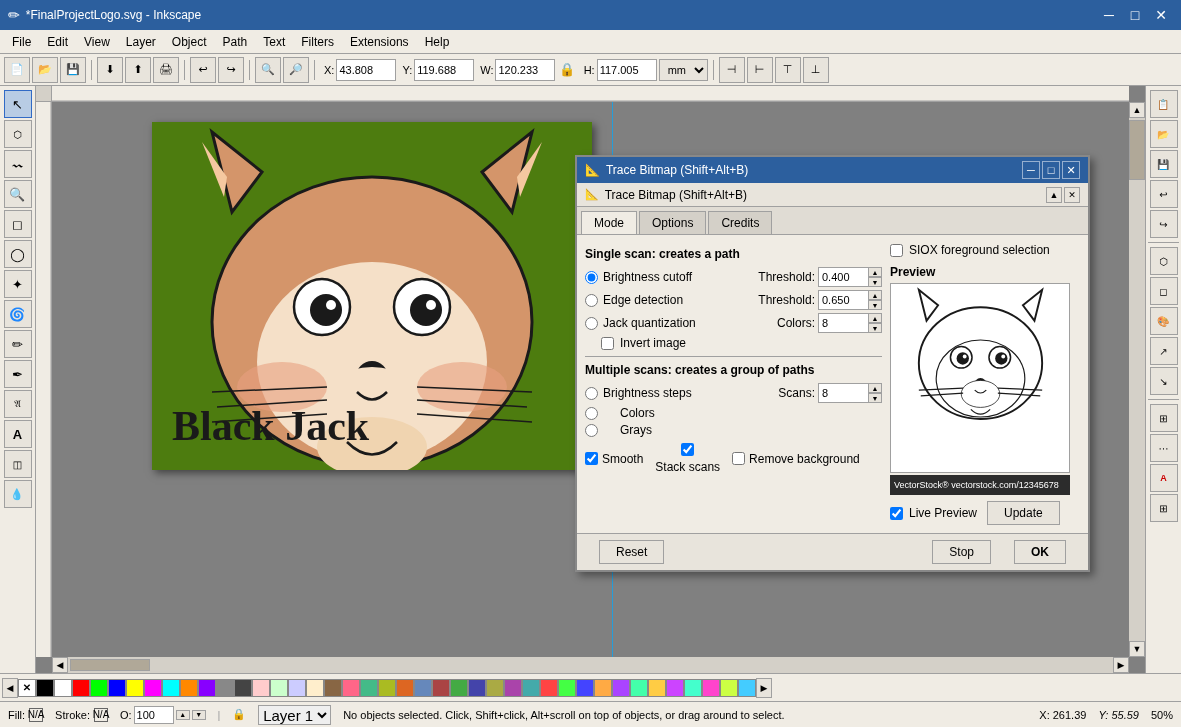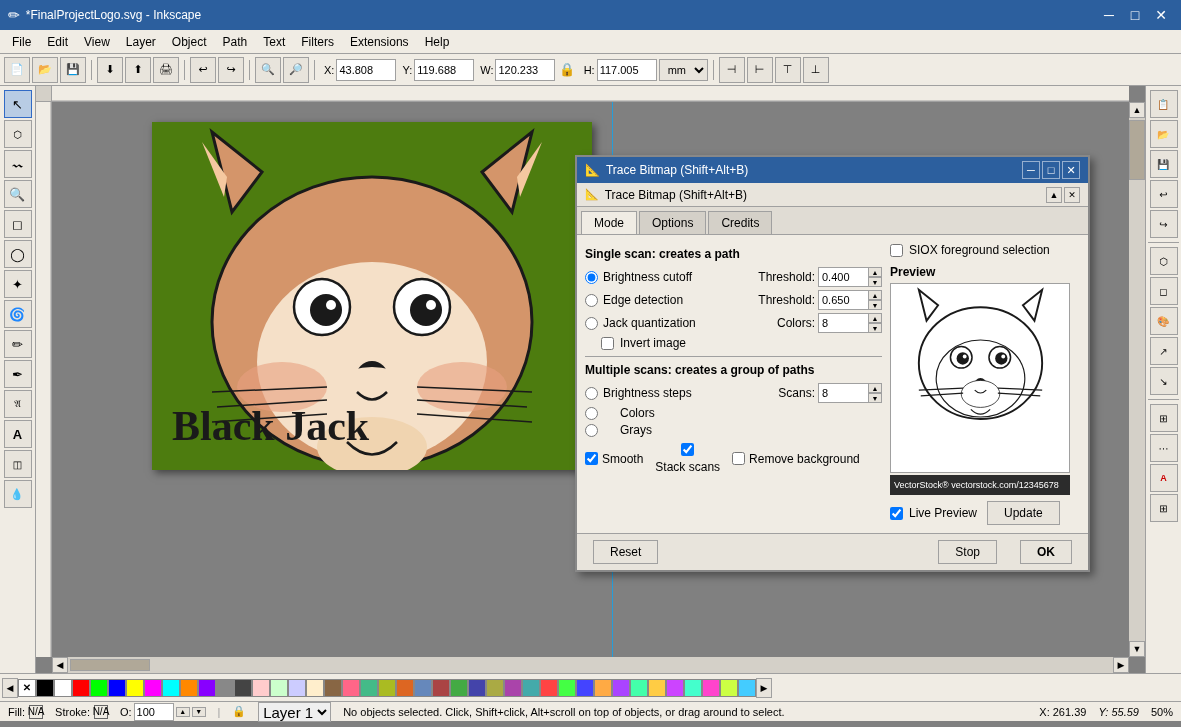--- a/index.html
+++ b/index.html
@@ -25,21 +25,21 @@
 
     
     .left-toolbar { width: 36px; background: #f0ece4; border-right: 1px solid #a0a0a0; display: flex; flex-direction: column; align-items: center; padding: 4px 2px; gap: 2px; overflow: hidden; }
     .left-btn { width: 28px; height: 28px; background: #e8e4dc; border: 1px solid #a0a0a0; cursor: pointer; display: flex; align-items: center; justify-content: center; font-size: 13px; }
     .left-btn.active { background: #b8cce4; border-color: #316ac5; }
 
     
     .right-toolbar { width: 36px; background: #f0ece4; border-left: 1px solid #a0a0a0; display: flex; flex-direction: column; align-items: center; padding: 4px 2px; gap: 2px; overflow: hidden; }
 
     
-    .status-bar { background: #f0ece4; height: 20px; border-top: 1px solid #a0a0a0; display: flex; align-items: center; padding: 0 8px; gap: 12px; font-size: 11px; }
+    .status-bar { background: #f0ece4; height: 26px; border-top: 1px solid #a0a0a0; display: flex; align-items: center; padding: 0 8px; gap: 12px; font-size: 11px; }
     .status-fill { display: flex; align-items: center; gap: 4px; }
     .color-swatch { width: 14px; height: 14px; border: 1px solid #666; }
     .status-opacity { display: flex; align-items: center; gap: 2px; }
     .opacity-input { width: 40px; height: 18px; border: 1px solid #a0a0a0; font-size: 11px; padding: 0 2px; }
     .layer-select { height: 20px; font-size: 15px; border: 1px solid #a0a0a0; }
 
     
     .color-palette { height: 28px; background: #f0ece4; border-top: 1px solid #a0a0a0; display: flex; align-items: center; padding: 0 2px; overflow: hidden; }
     .palette-btn { width: 16px; height: 20px; background: #e8e4dc; border: 1px solid #a0a0a0; display: flex; align-items: center; justify-content: center; font-size: 9px; cursor: pointer; }
     .palette-colors { display: flex; overflow: hidden; }
@@ -64,21 +64,21 @@
     
     .section-title { font-size: 12px; font-weight: bold; margin-bottom: 6px; margin-top: 4px; }
     .radio-row { display: flex; align-items: center; gap: 22px; margin-bottom: 4px; font-size: 12px; }
     .radio-row input[type=radio] { margin: 0; }
     .spin-wrap { display: flex; align-items: center; }
     .spin-arrows { display: flex; flex-direction: column; }
     .spin-arrow { width: 14px; height: 10px; background: #e8e4dc; border: 1px solid #a0a0a0; display: flex; align-items: center; justify-content: center; font-size: 7px; cursor: pointer; }
     .spin-field { width: 50px; height: 20px; border: 1px solid #a0a0a0; border-right: none; font-size: 11px; padding: 0 3px; }
     .checkbox-row { display: flex; align-items: center; gap: 6px; margin-bottom: 4px; font-size: 12px; }
     .divider { border-top: 1px solid #a0a0a0; margin: 6px 0; }
-    .dialog-footer { display: flex; align-items: center; justify-content: space-between; padding: 6px 16px; border-top: 1px solid #a0a0a0; background: #e8e4dc; }
+    .dialog-footer { display: flex; align-items: center; justify-content: space-between; padding: 6px 22px; border-top: 1px solid #a0a0a0; background: #e8e4dc; }
     .dlg-btn { height: 24px; padding: 0 16px; border: 1px solid #a0a0a0; background: #e8e4dc; cursor: pointer; font-size: 12px; }
 
     
     .preview-title { font-size: 12px; font-weight: bold; margin-bottom: 4px; }
     .preview-box { width: 180px; height: 190px; background: white; border: 1px solid #a0a0a0; overflow: hidden; display: flex; align-items: center; justify-content: center; }
     .preview-strip { width: 180px; height: 20px; background: #2c2c2c; margin-top: 2px; display: flex; align-items: center; padding: 0 4px; }
     .preview-strip-text { color: white; font-size: 9px; }
     .live-preview-row { display: flex; align-items: center; gap: 6px; margin-top: 6px; }
 
     

